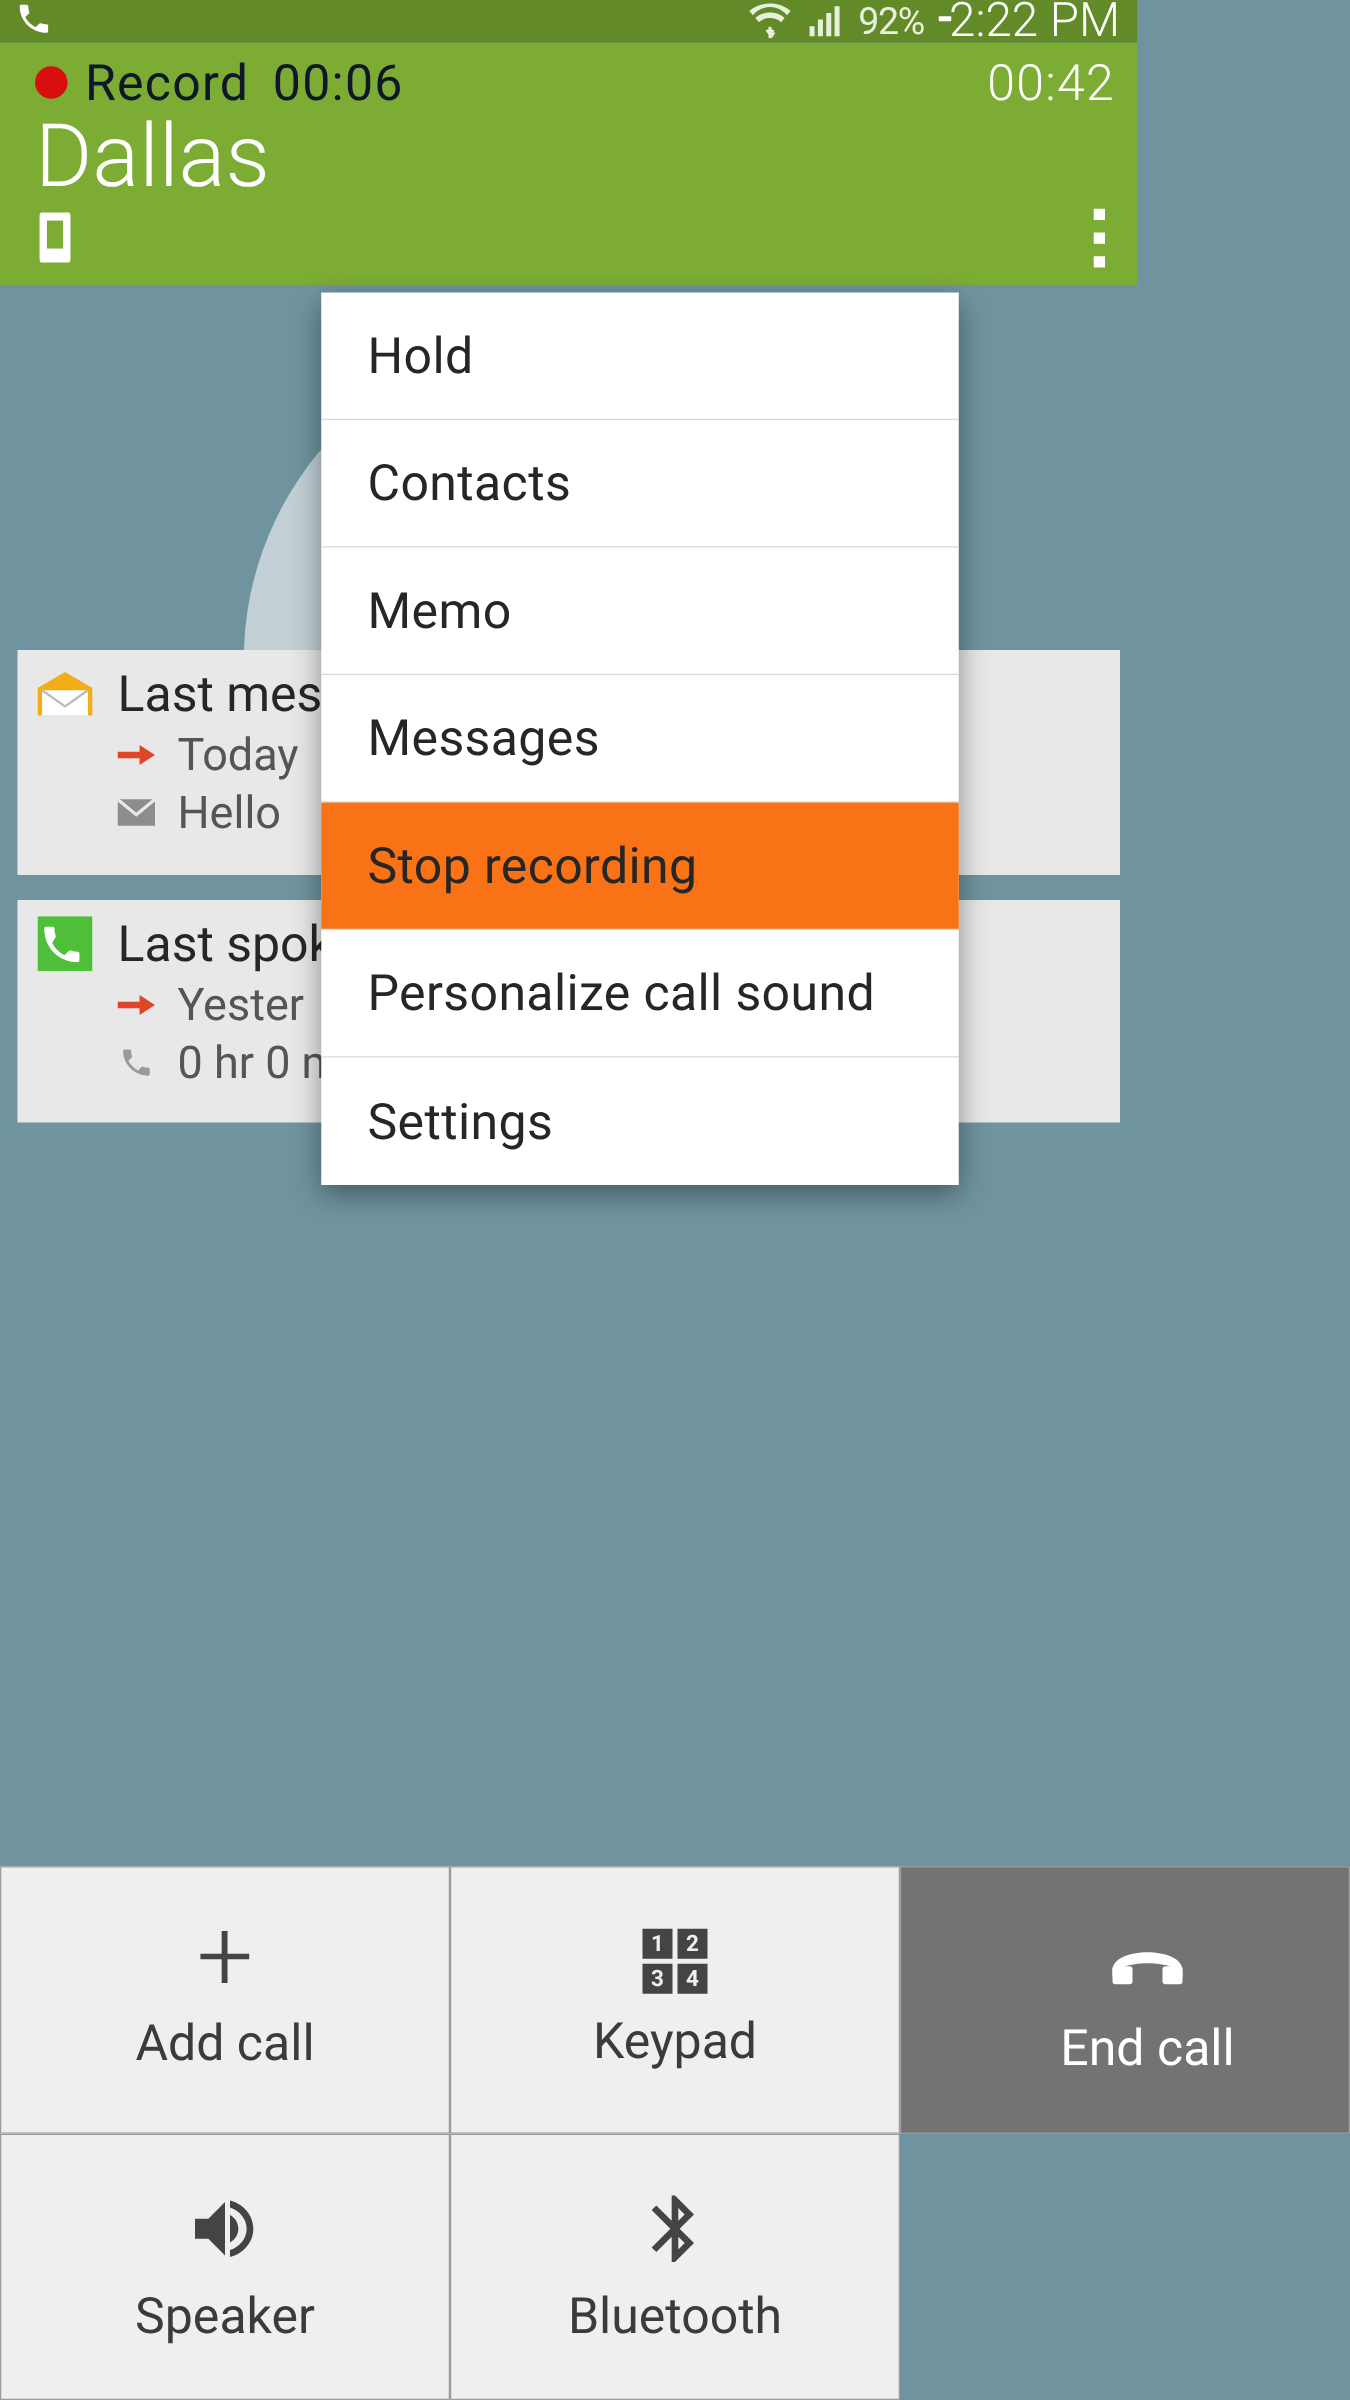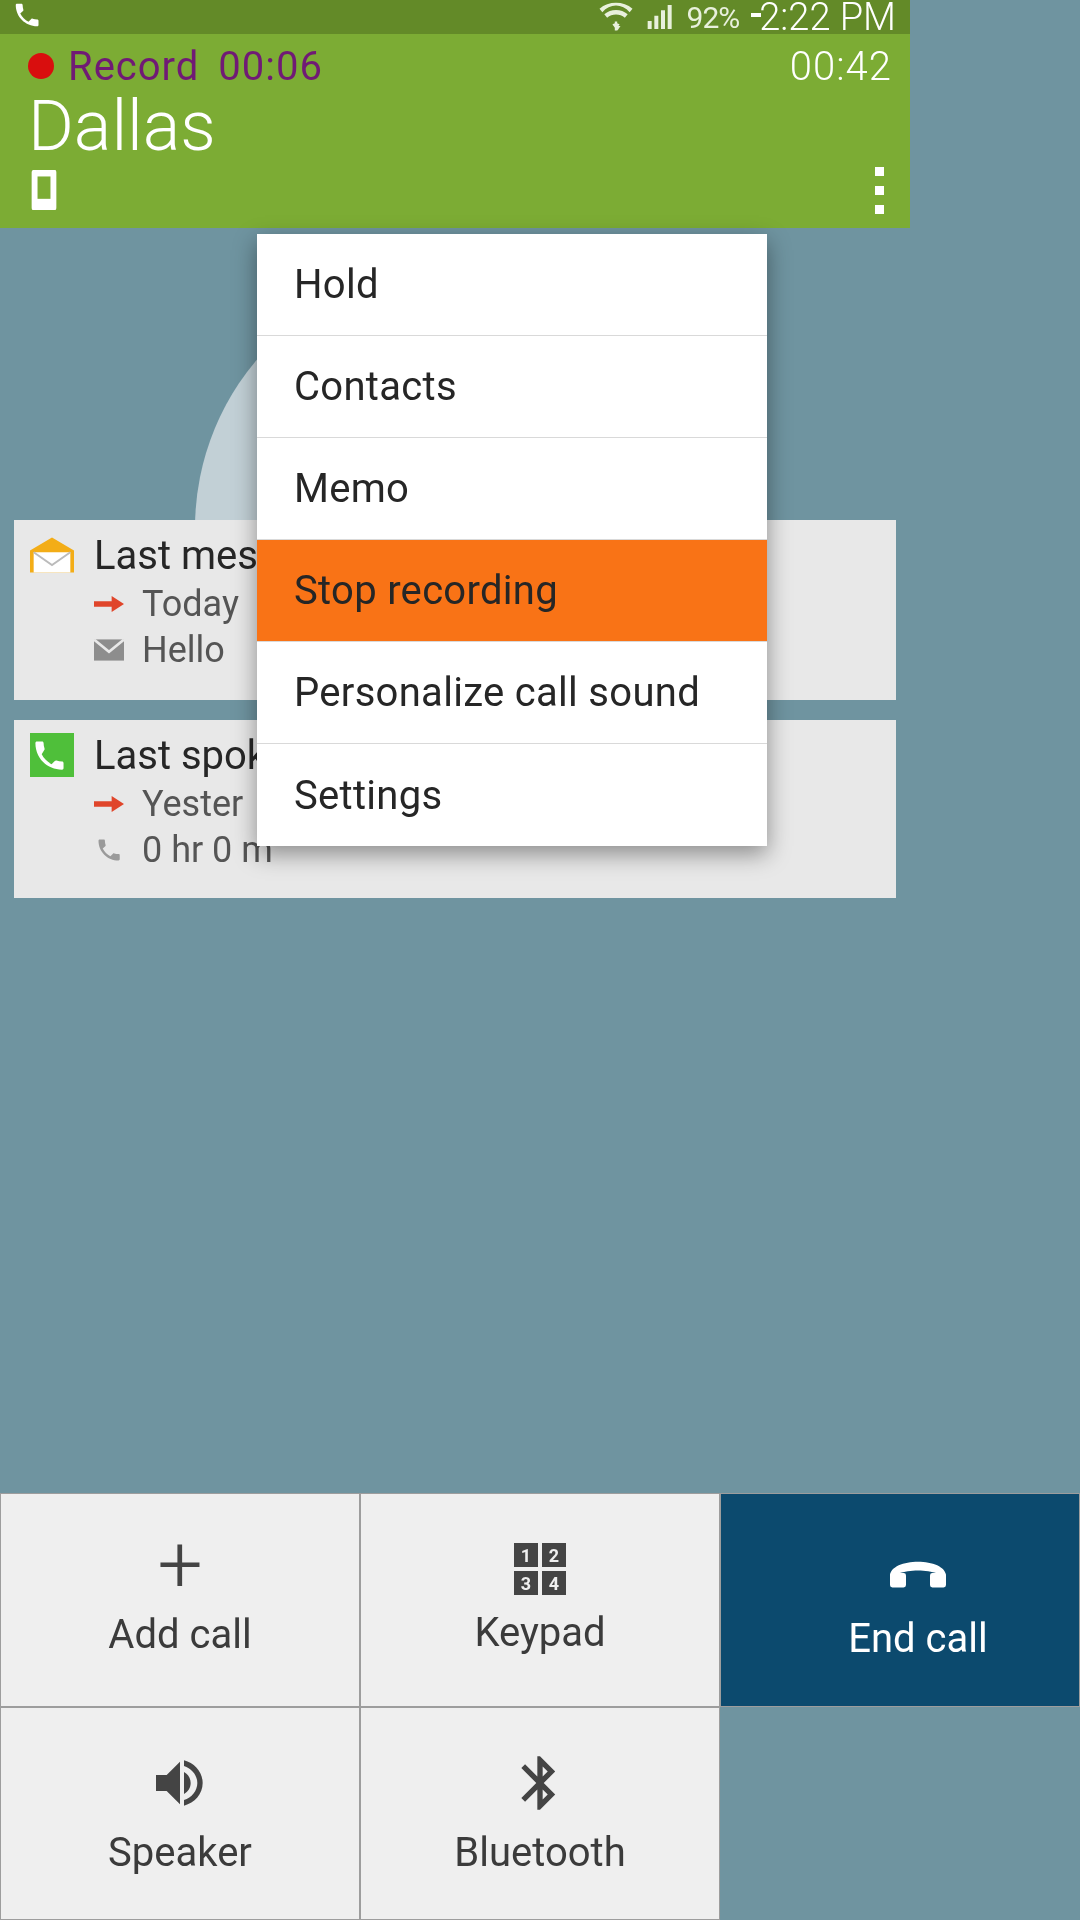--- a/index.html
+++ b/index.html
@@ -13,21 +13,21 @@
 .status-right .battery-wrap { display:flex; align-items:center; gap:6px; }
 .status-right .battery-pct { font-size: 30px; letter-spacing: -1px; }
 .status-right .time { font-size: 38px; font-weight: 300; color: #fff; margin-left: 4px; }
 .battery-body { width: 22px; height: 36px; background:#fff; position:relative; }
 .battery-tip { position:absolute; top:-4px; left:6px; width:10px; height:4px; background:#fff; }
 .battery-shell { position:relative; display:inline-block; }
 
 
 .call-header { background: #7cac34; color: #fff; padding: 8px 18px 14px 28px; }
 .rec-row { display:flex; align-items:center; justify-content:space-between; height:48px; }
-.rec-left { display:flex; align-items:center; color:#701a75; font-size:40px; font-weight:400; gap:4px; letter-spacing:1px; }
+.rec-left { display:flex; align-items:center; color:#0f172a; font-size:40px; font-weight:400; gap:4px; letter-spacing:1px; }
 .rec-dot { width:26px; height:26px; border-radius:50%; background:#d90e0e; margin-right:10px; }
 .call-duration { color:#fff; font-size:40px; font-weight:300; letter-spacing:1px; }
 .contact-row { display:flex; align-items:flex-end; justify-content:space-between; }
 .contact-name { font-size:70px; font-weight:300; line-height:1.05; }
 .contact-sub { margin-top:6px; }
 .contact-sub svg { width:32px; height:40px; fill:none; stroke:#fff; stroke-width:3; }
 .more-btn { margin-top:30px; margin-right:8px; display:flex; flex-direction:column; gap:10px; cursor:pointer; }
 .more-btn span { width:9px; height:9px; background:#fff; display:block; }
 
 
@@ -42,21 +42,21 @@
 .sub-line .ic { width:30px; height:30px; display:flex; align-items:center; justify-content:center; }
 .arrow-right { color:#e0452a; font-size:38px; }
 .mail-open-svg { width:48px; height:38px; }
 .env { width:34px; height:24px; }
 
 
 .bottom-grid { position:absolute; left:0; right:0; bottom:0; height:427px; display:grid; grid-template-columns:1fr 1fr 1fr; grid-template-rows:1fr 1fr; }
 .cell { background:#efefef; border:1px solid #9d9d9d; display:flex; flex-direction:column; align-items:center; justify-content:center; gap:14px; color:#444; cursor:pointer; }
 .cell .label { font-size:40px; color:#3b3b3b; }
 .cell svg { width:64px; height:64px; fill:#444; }
-.cell.end { background:#0c4a6e; color:#fff;padding-left:36px; }
+.cell.end { background:#737373; color:#fff;padding-left:36px; }
 .cell.end .label { color:#fff; }
 .cell.end svg { fill:#fff; }
 .kp-grid { display:grid; grid-template-columns:24px 24px; grid-template-rows:24px 24px; gap:4px; }
 .kp-grid span { background:#444; color:#efefef; font-size:18px; display:flex; align-items:center; justify-content:center; font-weight:bold; }
 .plus { font-size:80px; font-weight:300; color:#444; line-height:0.6; height:56px; }
 
 
 .dropdown { position:absolute; top:234px; left:257px; width:510px; background:#fff; box-shadow:0 8px 22px rgba(0,0,0,.4); z-index:50; }
 .dropdown .item { height:102px; display:flex; align-items:center; padding:0 37px; font-size:40px; color:#262626; border-bottom:1px solid #d9d9d9; cursor:pointer; letter-spacing:0.3px; }
 .dropdown .item:last-child { border-bottom:none; }
@@ -220,16 +220,17 @@
         <path d="M17.7 7.7L12 2h-1v7.6L6.4 5 5 6.4 10.6 12 5 17.6 6.4 19 11 14.4V22h1l5.7-5.7L13.4 12l4.3-4.3zM13 5.8l1.9 1.9L13 9.6V5.8zm1.9 10.5L13 18.2v-3.8l1.9 1.9z"></path>
       </svg>
     <div class="label">Bluetooth</div>
   </div>
 </div>
 
 <div class="dropdown" id="dropdown">
     <div class="item">Hold</div>
     <div class="item">Contacts</div>
     <div class="item">Memo</div>
+    <div class="item">Messages</div>
     <div class="item highlight">Stop recording</div>
     <div class="item">Personalize call sound</div>
     <div class="item">Settings</div>
   </div>
 
 </body></html>

